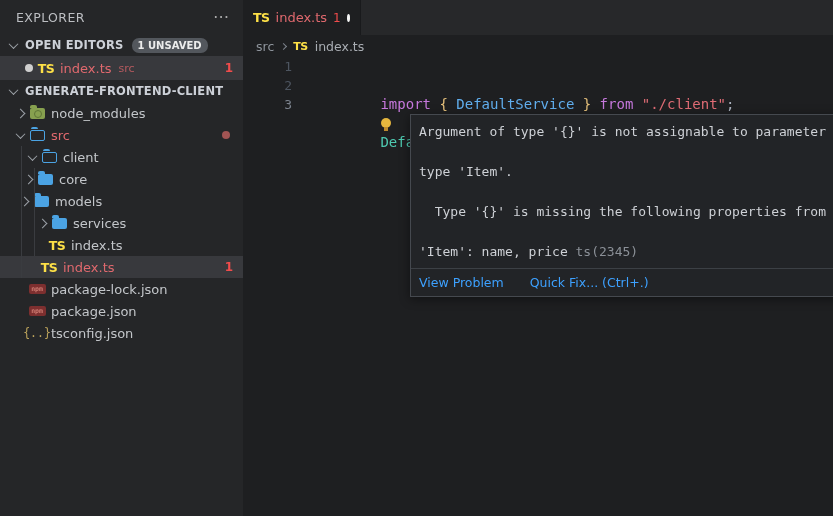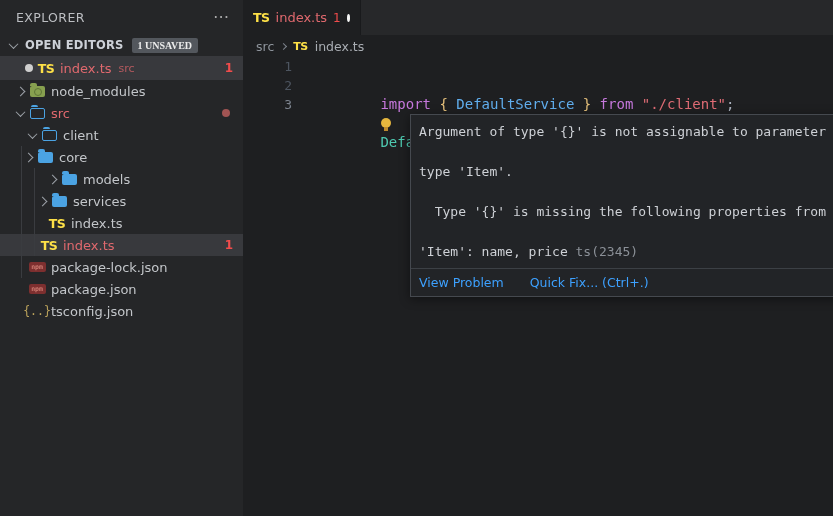--- a/index.html
+++ b/index.html
@@ -10,21 +10,21 @@
   
   .sidebar { position:absolute; left:0; top:0; width:243px; height:516px; background:#252628; color:#c3c6ca; }
   .explorer-header { height:34px; display:flex; align-items:center; padding:0 14px 0 16px; }
   .explorer-title { font-size:12.5px; letter-spacing:.4px; color:#bcbec2; }
   .flex-sp { flex:1; }
   .more-icon { font-size:16px; color:#ababab; cursor:pointer; line-height:10px; }
 
   .sec-header { height:22px; display:flex; align-items:center; padding-left:5px; font-weight:bold; font-size:11.5px; color:#cdd1d8; }
   .sec-header .label { margin-left:4px; letter-spacing:.2px; }
   .badge-gray { margin-left:8px; background:#53575d; color:#ececec; font-size:10px; font-weight:bold;
-                padding:2px 6px; border-radius:2px;font-family:Liberation Serif, serif; }
+                padding:2px 6px; border-radius:7px; }
 
   .chev { width:7px; height:7px; border-right:1.5px solid #9da2a8; border-bottom:1.5px solid #9da2a8;
           display:inline-block; flex:none; }
   .chev.down { transform:rotate(45deg) translate(-1px,-1px); }
   .chev.right { transform:rotate(-45deg); }
   .chev-box { width:16px; display:flex; justify-content:center; flex:none; }
 
   .row { height:22px; display:flex; align-items:center; font-size:13px; color:#c3c6ca; position:relative; cursor:pointer; }
   .row.h24 { height:24px; }
   .row.selected { background:#38393d; }
@@ -123,20 +123,26 @@
       <span style="width:25px;"></span>
       <span class="mod-dot"></span>
       <span class="icon-box" style="margin-left:4px;">
           <span class="ts-ico">TS</span>
         </span>
       <span class="label red-name">index.ts</span>
       <span class="red-detail">src</span>
       <span class="err-badge">1</span>
     </div>
 
+    <div class="sec-header">
+      <span class="chev-box">
+          <span class="chev down"></span>
+        </span>
+      <span class="label">GENERATE-FRONTEND-CLIENT</span>
+    </div>
 
     <div class="row" style="padding-left:12px;">
       <span class="chev-box">
           <span class="chev right"></span>
         </span>
       <span class="icon-box">
           <span class="folder node"></span>
         </span>
       <span class="label">node_modules</span>
     </div>
@@ -165,21 +171,21 @@
     <div class="row" style="padding-left:20px;">
       <span class="chev-box">
           <span class="chev right"></span>
         </span>
       <span class="icon-box">
           <span class="folder"></span>
         </span>
       <span class="label">core</span>
     </div>
 
-    <div class="row" style="padding-left:44px;">
+    <div class="row" style="padding-left:16px;">
       <span class="chev-box">
           <span class="chev right"></span>
         </span>
       <span class="icon-box">
           <span class="folder"></span>
         </span>
       <span class="label">models</span>
     </div>
 
     <div class="row" style="padding-left:34px;text-align:right;">

